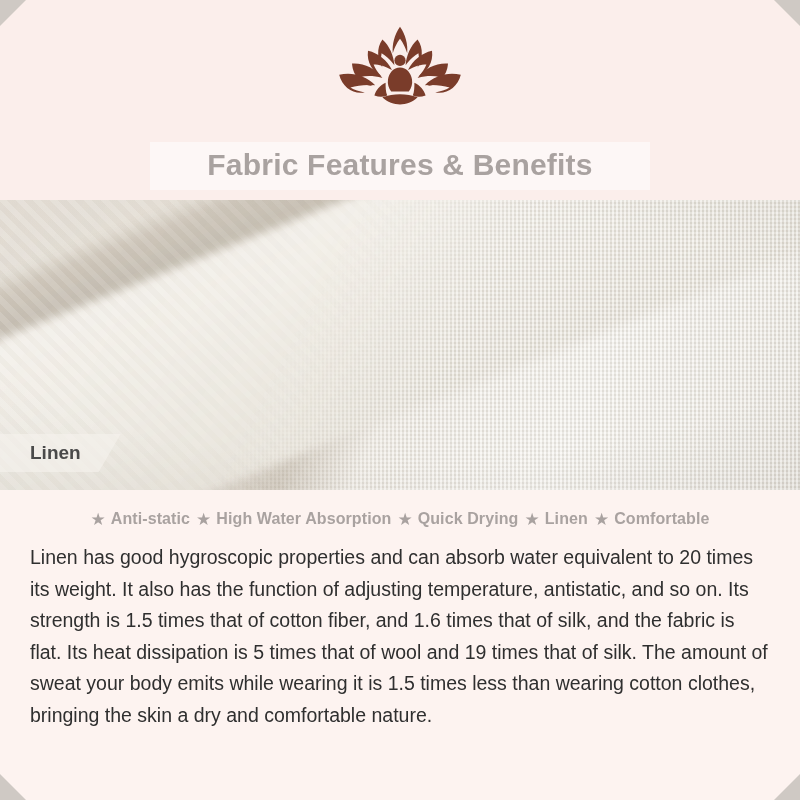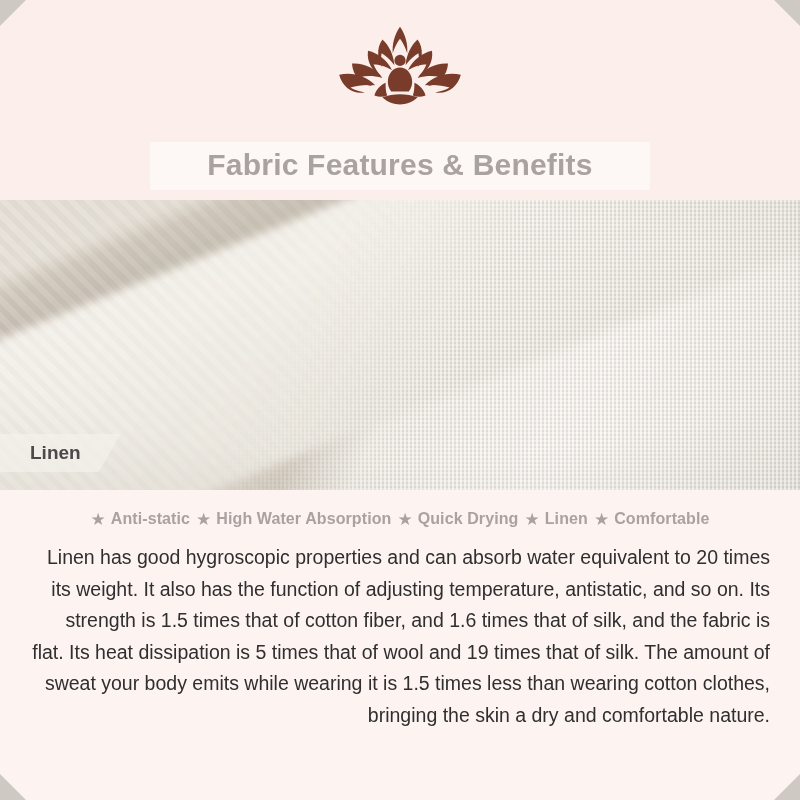--- a/index.html
+++ b/index.html
@@ -183,21 +183,21 @@
 
   
   .body-copy {
     padding: 14px 30px 0 30px;
     background: #fdf3f0;
   }
   .body-copy p {
     font-size: 19.5px;
     line-height: 1.62;
     color: #2f2f2f;
-    text-align: right;
+    text-align: left;
   }
 
   .footer-space { height: 30px; background: #fdf3f0; }
 </style>
 </head>
 <body>
 
 <div class="page">
 
   <div class="corner corner-tl"></div>

